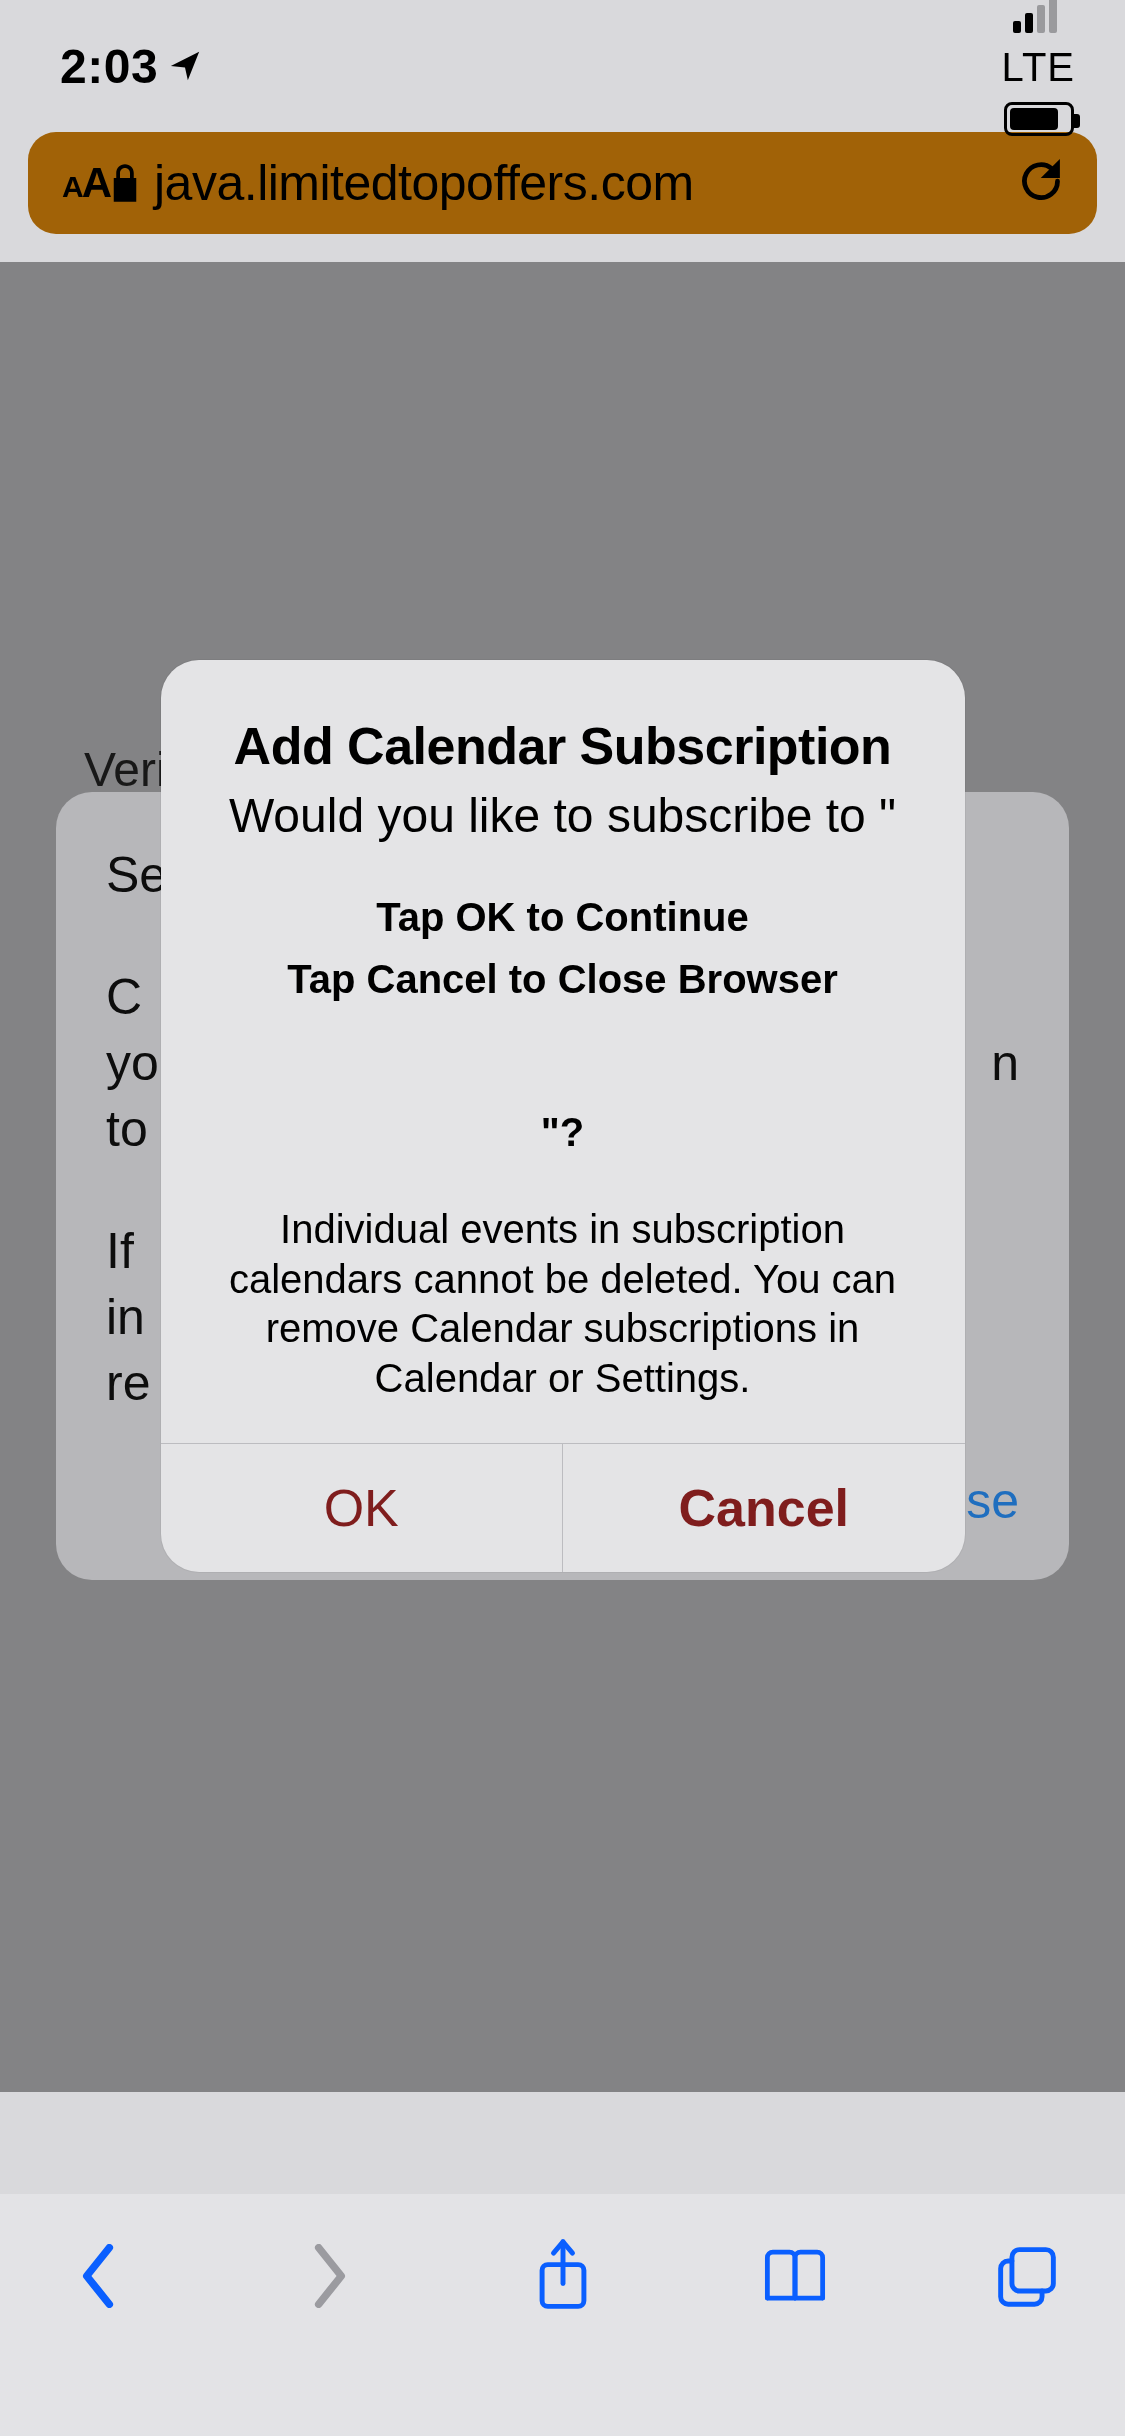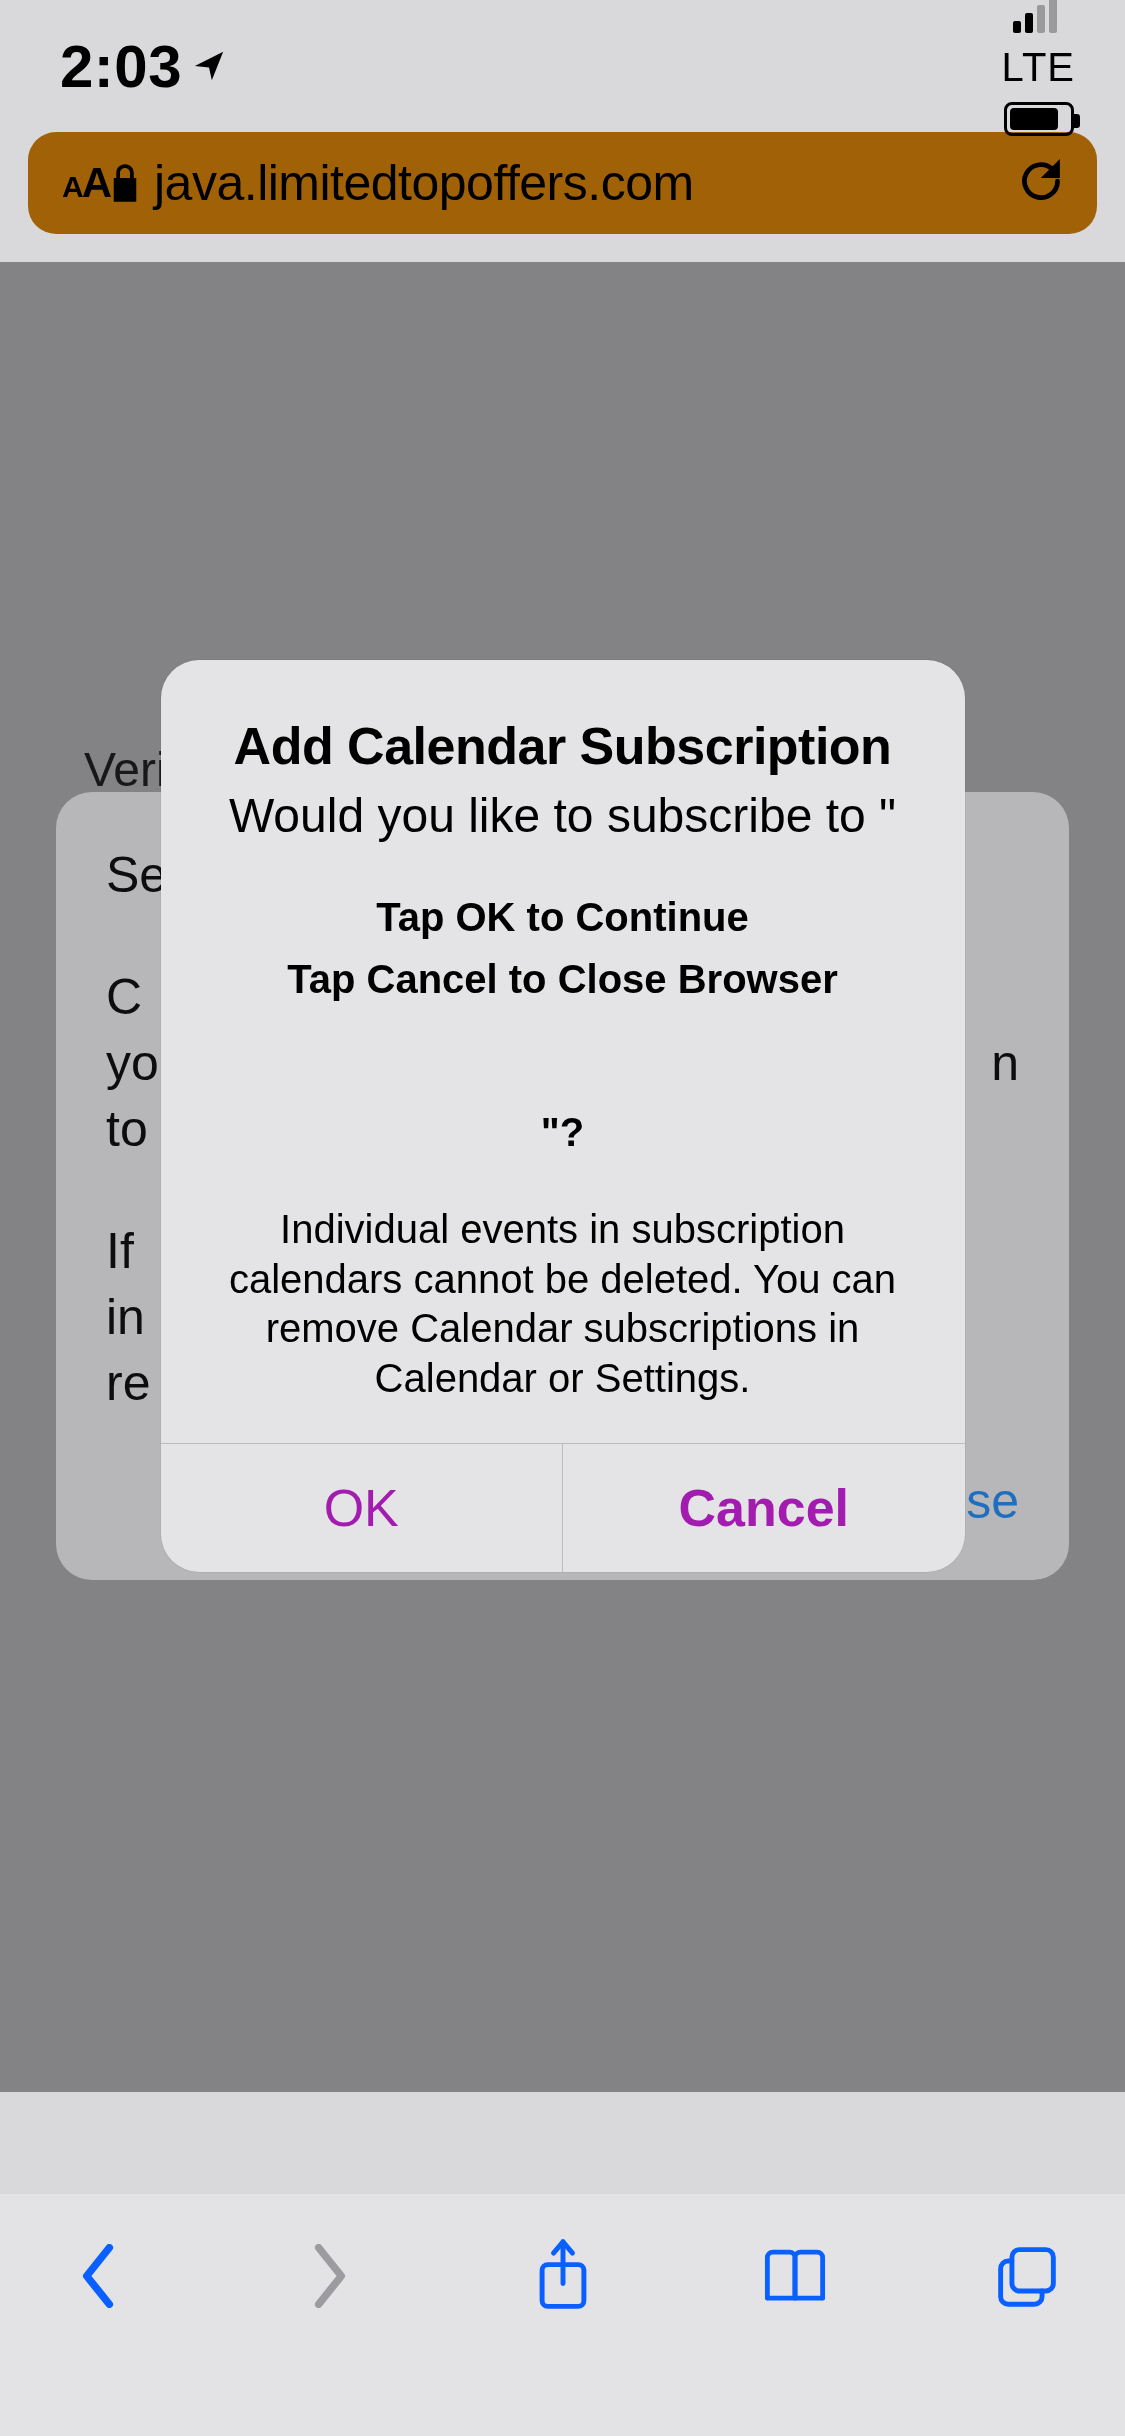--- a/index.html
+++ b/index.html
@@ -8,21 +8,21 @@
 
   
   .status-bar {
     height: 132px;
     display: flex;
     align-items: center;
     justify-content: space-between;
     padding: 0 50px 0 60px;
   }
   .status-time {
-    font-size: 60px;
+    font-size: 48px;
     font-weight: 600;
     letter-spacing: 0.5px;
     display: flex;
     align-items: center;
     gap: 10px;
   }
   .status-right {
     display: flex;
     align-items: center;
     gap: 12px;
@@ -132,21 +132,21 @@
   }
   .modal-buttons {
     display: flex;
     border-top: 1px solid #bcbcc0;
   }
   .modal-btn {
     flex: 1;
     height: 128px;
     display:flex; align-items:center; justify-content:center;
     font-size: 52px;
-    color: #a21caf;
+    color: #7f1d1d;
     background: transparent;
     border: none;
     cursor: pointer;
     font-family: inherit;
   }
   .modal-btn + .modal-btn { border-left: 1px solid #bcbcc0; }
   .modal-btn.bold { font-weight: 600; }
 
   
   .toolbar {

